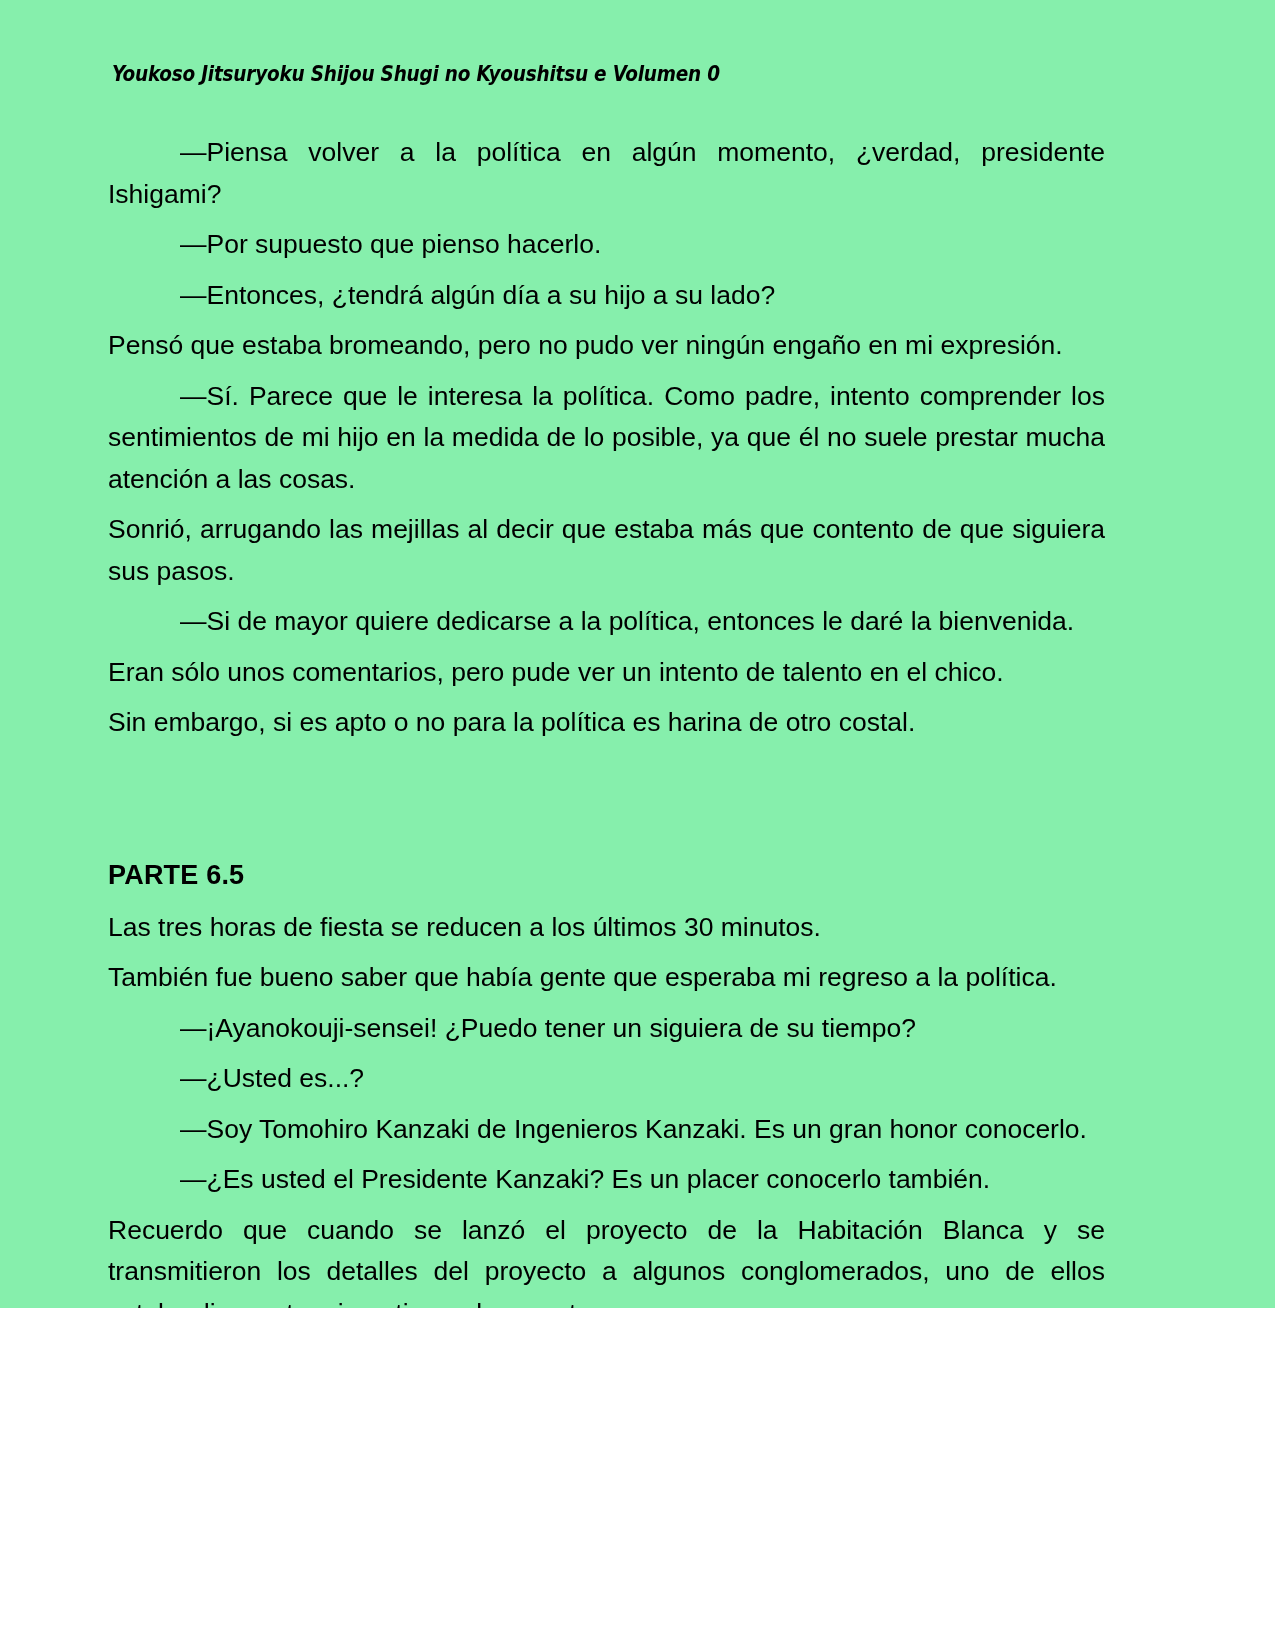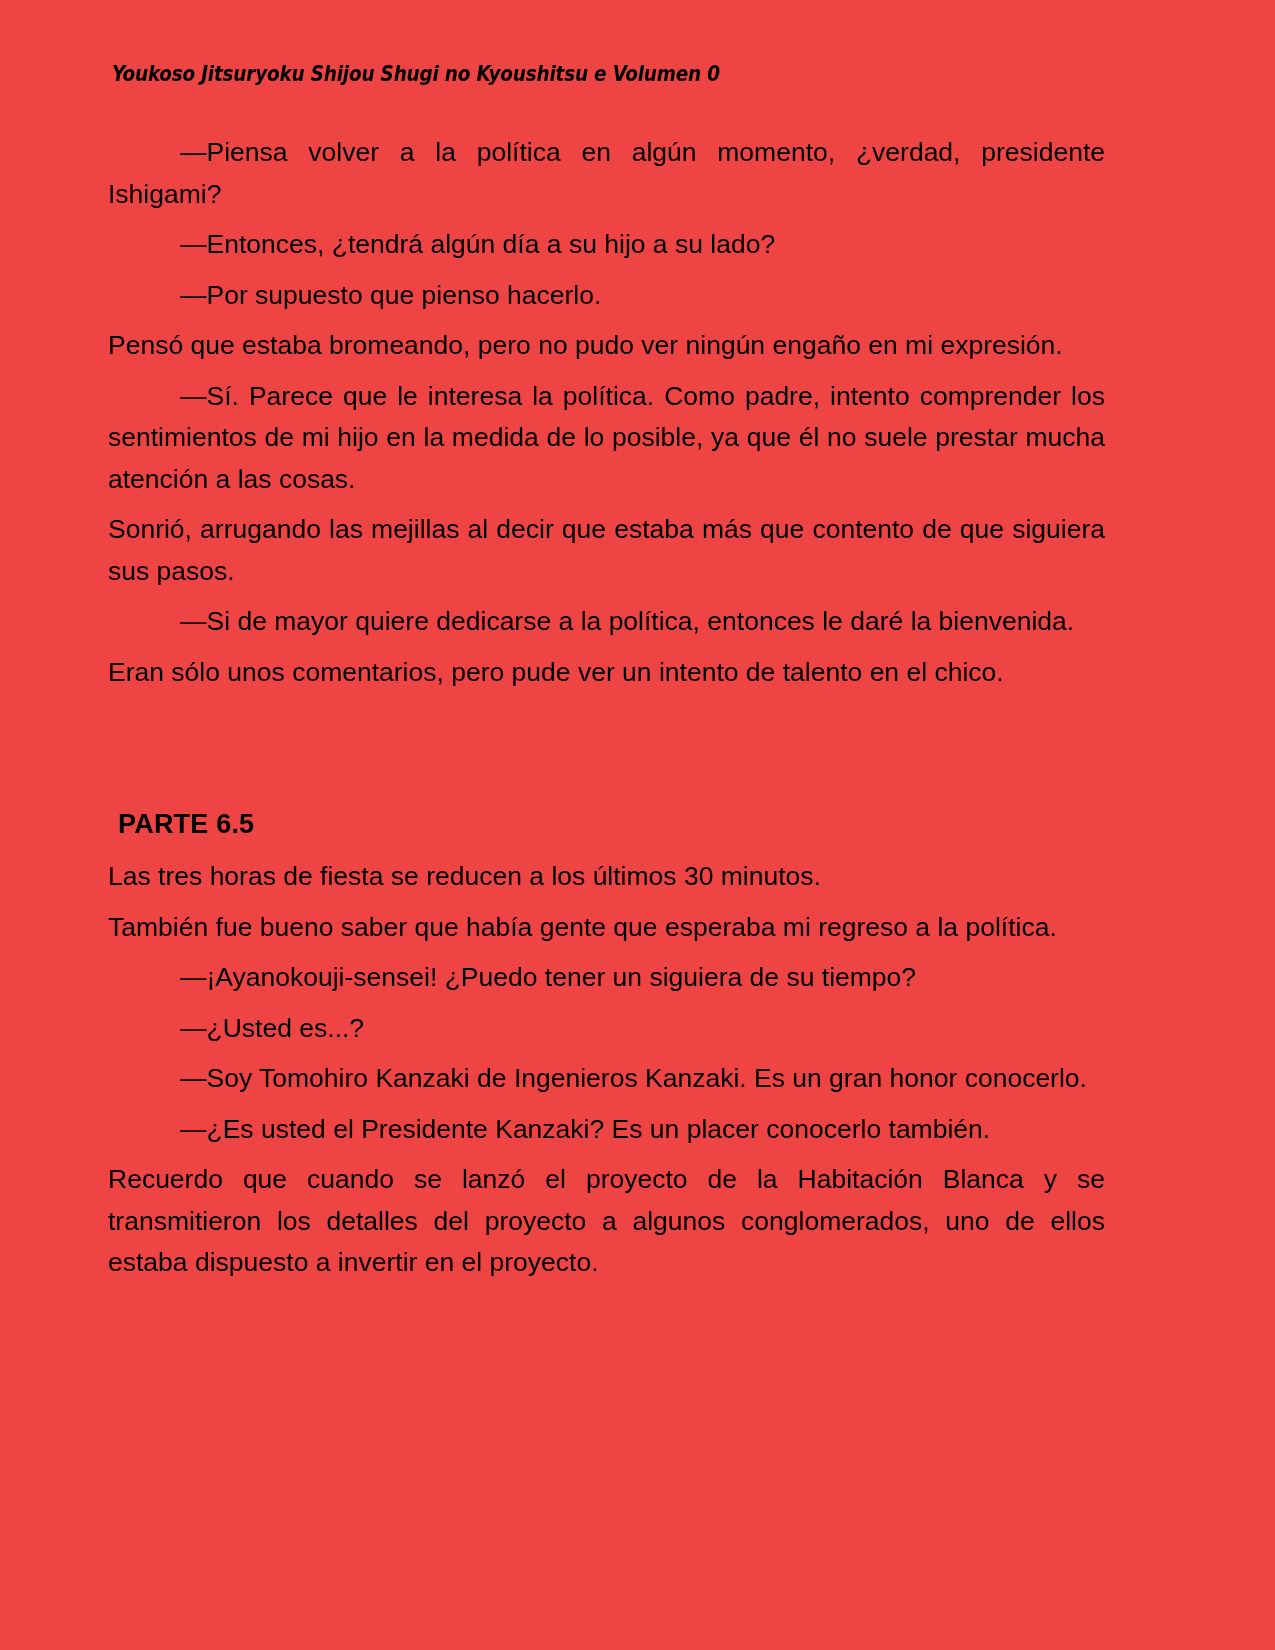--- a/index.html
+++ b/index.html
@@ -7,22 +7,22 @@
     padding: 0;
     background: #ffffff;
   }
   body {
     font-family: "Liberation Sans", sans-serif;
     color: #000000;
   }
   .page {
     position: relative;
     width: 1275px;
-    height: 1650px;
-    background: #ef4444;
+    height: 1308px;
+    background: #86efac;
     box-sizing: border-box;
     overflow: hidden;
   }
   .header {
     position: absolute;
     top: 62px;
     left: 112px;
     width: 1010px;
     font-family: "DejaVu Sans Condensed", "Liberation Sans Narrow", "Liberation Sans", sans-serif;
     font-weight: bold;
@@ -46,21 +46,21 @@
     text-justify: inter-word;
     color: #000;
     font-weight: 400;
   }
   p.indent {
     text-indent: 72px;
   }
   p.gap-sm { margin-bottom: 9px; }
   .spacer-big { height: 104px; }
   h2.part-heading {
-    margin: 0 0 14px 10px;
+    margin: 0 0 14px 0;
     font-size: 27px;
     line-height: 36px;
     font-weight: bold;
     letter-spacing: 0.2px;
     color: #000;
   }
   .footer {
     position: absolute;
     left: 108px;
     width: 1004px;
@@ -101,27 +101,28 @@
 </head>
 <body>
 
 <div class="page">
 
   <div class="header">Youkoso Jitsuryoku Shijou Shugi no Kyoushitsu e  Volumen 0</div>
 
   <div class="content">
 
     <p class="body-par indent gap-sm">—Piensa volver a la política en algún momento, ¿verdad, presidente Ishigami?</p>
+    <p class="body-par indent gap-sm">—Por supuesto que pienso hacerlo.</p>
     <p class="body-par indent gap-sm">—Entonces, ¿tendrá algún día a su hijo a su lado?</p>
-    <p class="body-par indent gap-sm">—Por supuesto que pienso hacerlo.</p>
     <p class="body-par gap-sm">Pensó que estaba bromeando, pero no pudo ver ningún engaño en mi expresión.</p>
     <p class="body-par indent gap-sm">—Sí. Parece que le interesa la política. Como padre, intento comprender los sentimientos de mi hijo en la medida de lo posible, ya que él no suele prestar mucha atención a las cosas.</p>
     <p class="body-par gap-sm">Sonrió, arrugando las mejillas al decir que estaba más que contento de que siguiera sus pasos.</p>
     <p class="body-par indent gap-sm">—Si de mayor quiere dedicarse a la política, entonces le daré la bienvenida.</p>
     <p class="body-par gap-sm">Eran sólo unos comentarios, pero pude ver un intento de talento en el chico.</p>
+    <p class="body-par gap-sm">Sin embargo, si es apto o no para la política es harina de otro costal.</p>
 
     <div class="spacer-big"></div>
 
     <h2 class="part-heading">PARTE 6.5</h2>
 
     <p class="body-par gap-sm">Las tres horas de fiesta se reducen a los últimos 30 minutos.</p>
     <p class="body-par gap-sm">También fue bueno saber que había gente que esperaba mi regreso a la política.</p>
     <p class="body-par indent gap-sm">—¡Ayanokouji-sensei! ¿Puedo tener un siguiera de su tiempo?</p>
     <p class="body-par indent gap-sm">—¿Usted es...?</p>
     <p class="body-par indent gap-sm">—Soy Tomohiro Kanzaki de Ingenieros Kanzaki. Es un gran honor conocerlo.</p>

